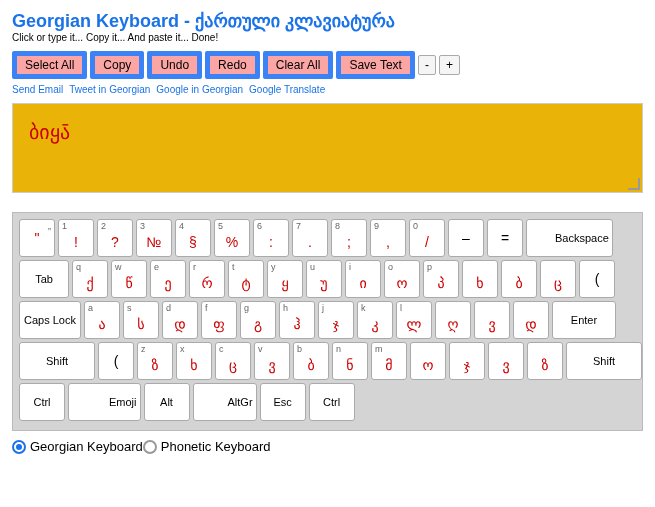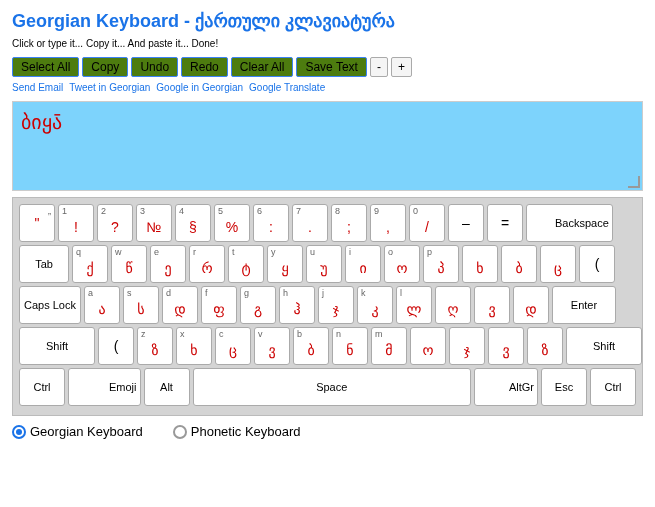--- a/index.html
+++ b/index.html
@@ -7,37 +7,37 @@
       font-family: Arial, sans-serif;
       font-size: 13px;
       background: #fff;
       color: #000;
       width: 655px;
       padding: 10px 12px;
     }
     h1 {
       font-size: 18px;
       color: #1a73e8;
-      margin-bottom: 6px;
+      margin-bottom: 0;
     }
     .subtitle {
       font-size: 10px;
       margin-bottom: 8px;
       color: #000;
     }
     .toolbar {
       display: flex;
       align-items: center;
       gap: 3px;
       margin-bottom: 5px;
       flex-wrap: wrap;
     }
     .btn {
-      border: 1px solid #3b82f6;
-      background: #4d7c0f;
+      border: 5px solid #3b82f6;
+      background: #fca5a5;
       padding: 2px 8px;
       font-size: 12px;
       cursor: pointer;
       border-radius: 2px;
       color: #000;
     }
     .btn-small {
       border: 1px solid #aaa;
       background: #f5f5f5;
       padding: 2px 6px;
@@ -55,25 +55,25 @@
       color: #1a73e8;
       text-decoration: none;
       font-size: 10px;
       cursor: pointer;
       border: none;
       background: none;
       padding: 0;
     }
     .text-area-container {
       border: 1px solid #ccc;
-      background: #7dd3fc;
+      background: #eab308;
       width: 100%;
       min-height: 90px;
-      padding: 8px;
-      margin-bottom: 6px;
+      padding: 16px;
+      margin-bottom: 19px;
       font-size: 20px;
       color: #c00;
       position: relative;
     }
     .text-area-container::after {
       content: '';
       position: absolute;
       bottom: 2px;
       right: 2px;
       width: 10px;
@@ -148,21 +148,21 @@
     .key-emoji { min-width: 52px; padding-left: 40px; }
     .key-space { flex: 1; }
     .key-altgr { min-width: 52px; padding-left: 34px; }
     .key-label {
       font-size: 11px;
       color: #000;
     }
     .radio-row {
       display: flex;
       align-items: center;
-      gap: 30px;
+      gap: 0;
       margin-top: 8px;
     }
     .radio-option {
       display: flex;
       align-items: center;
       gap: 4px;
       font-size: 13px;
     }
     .radio-dot {
       width: 14px;
@@ -437,23 +437,20 @@
   <div class="key-row">
     <div class="key key-ctrl">
         <span class="key-label">Ctrl</span>
       </div>
     <div class="key key-emoji">
         <span class="key-label">Emoji</span>
       </div>
     <div class="key key-ctrl">
         <span class="key-label">Alt</span>
       </div>
-    <div class="key key-space">
-        <span class="key-label">Space</span>
-      </div>
     <div class="key key-altgr">
         <span class="key-label">AltGr</span>
       </div>
     <div class="key key-ctrl">
         <span class="key-label">Esc</span>
       </div>
     <div class="key key-ctrl">
         <span class="key-label">Ctrl</span>
       </div>
   </div>

